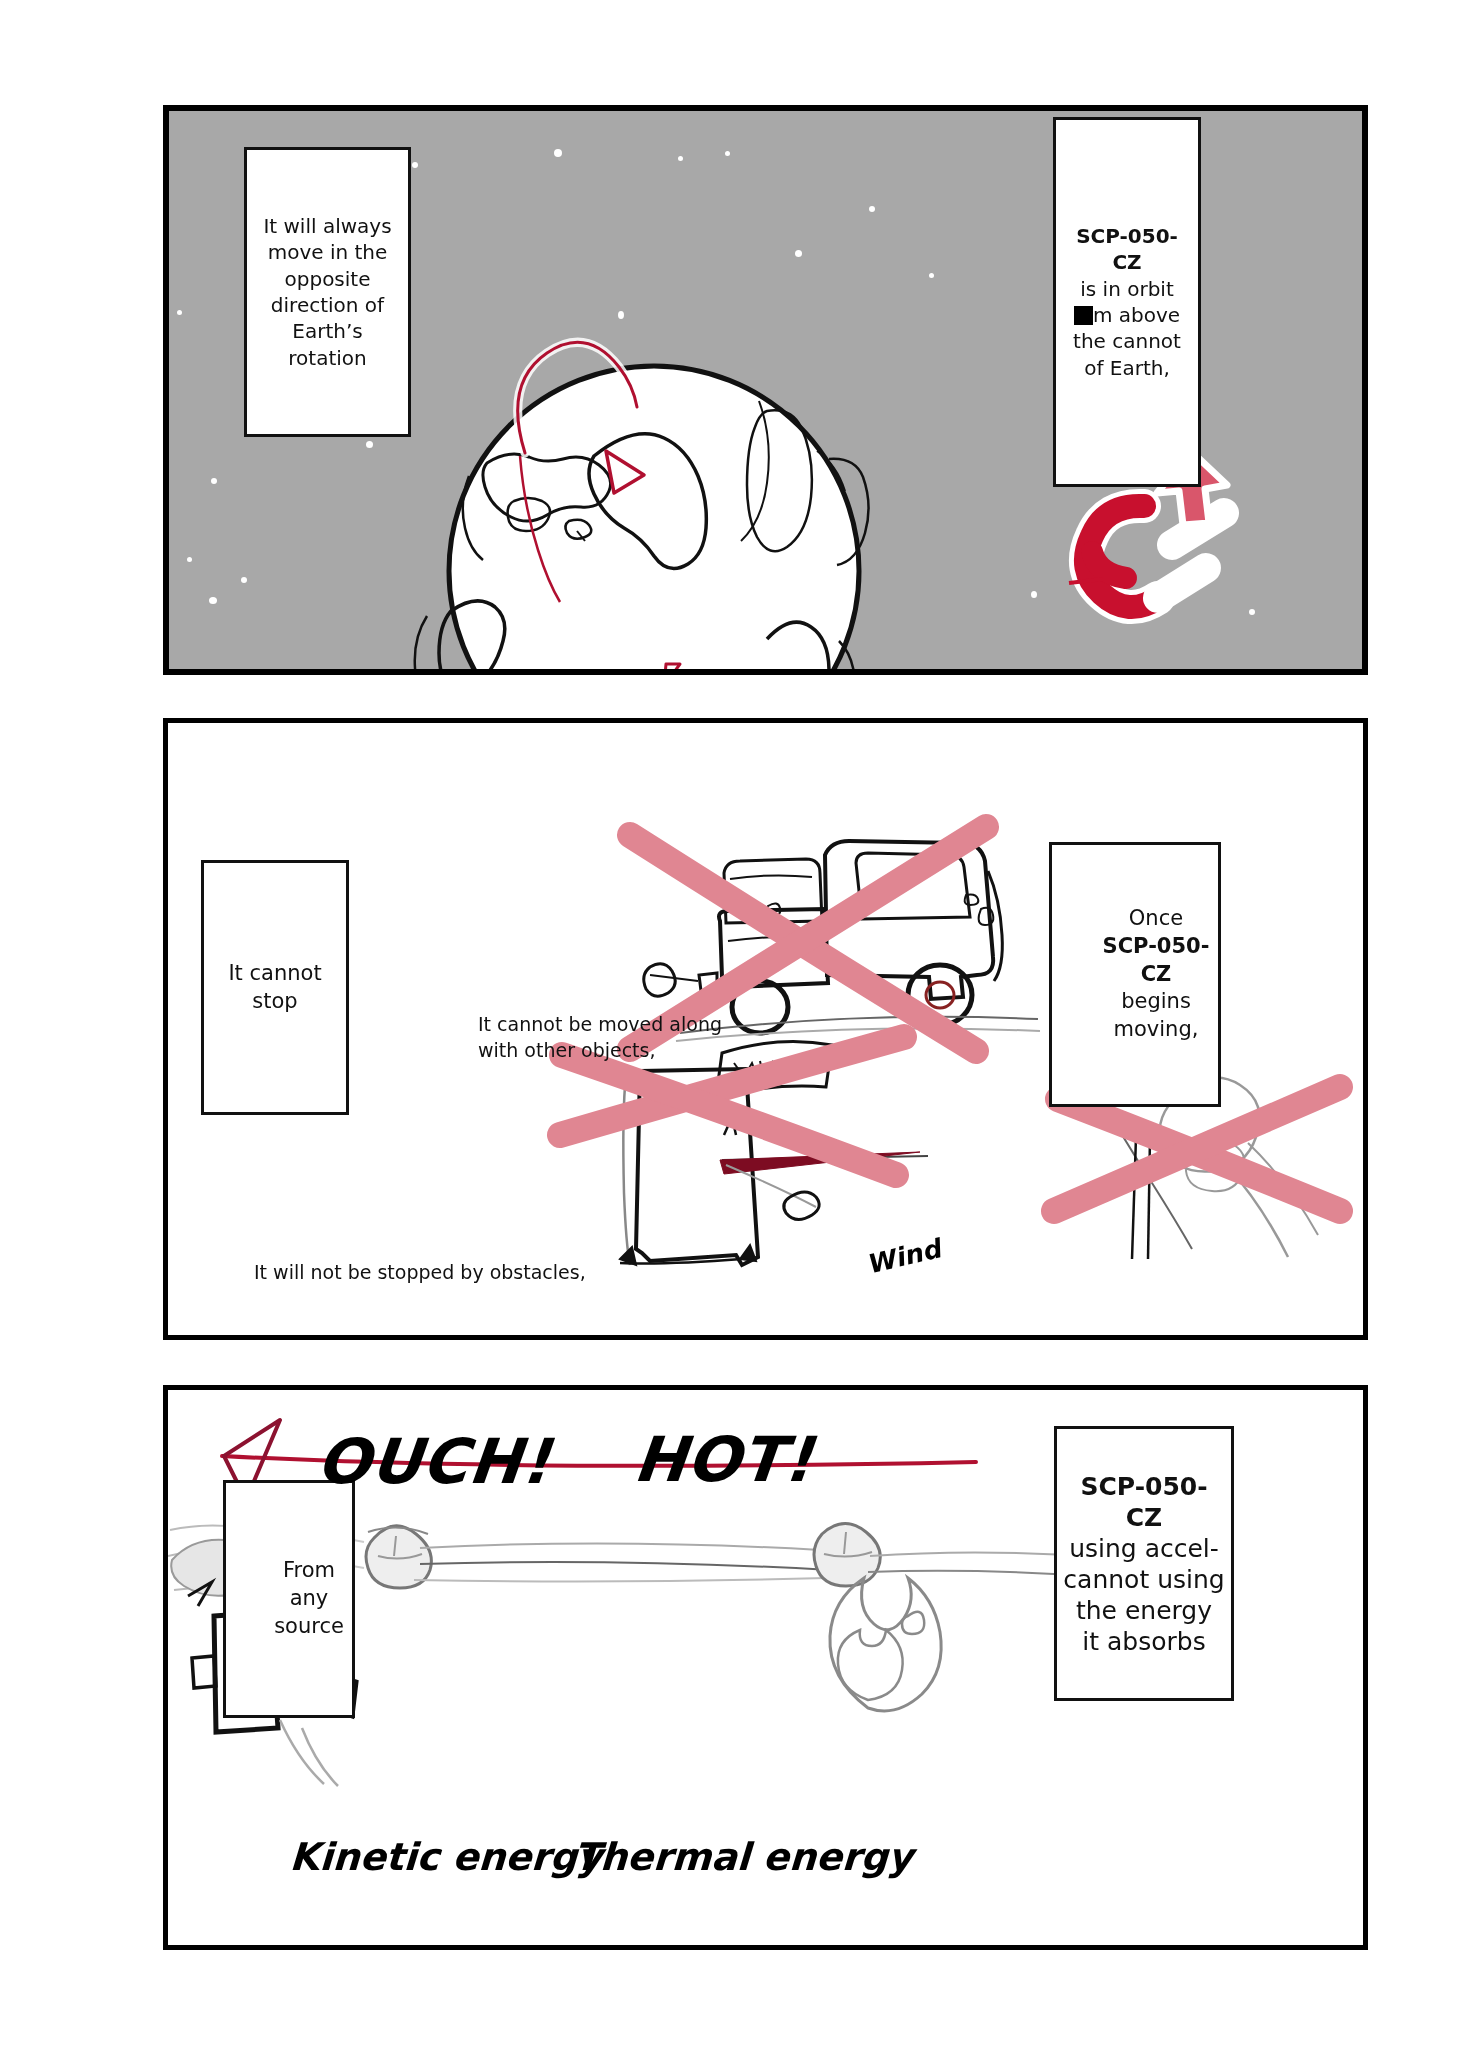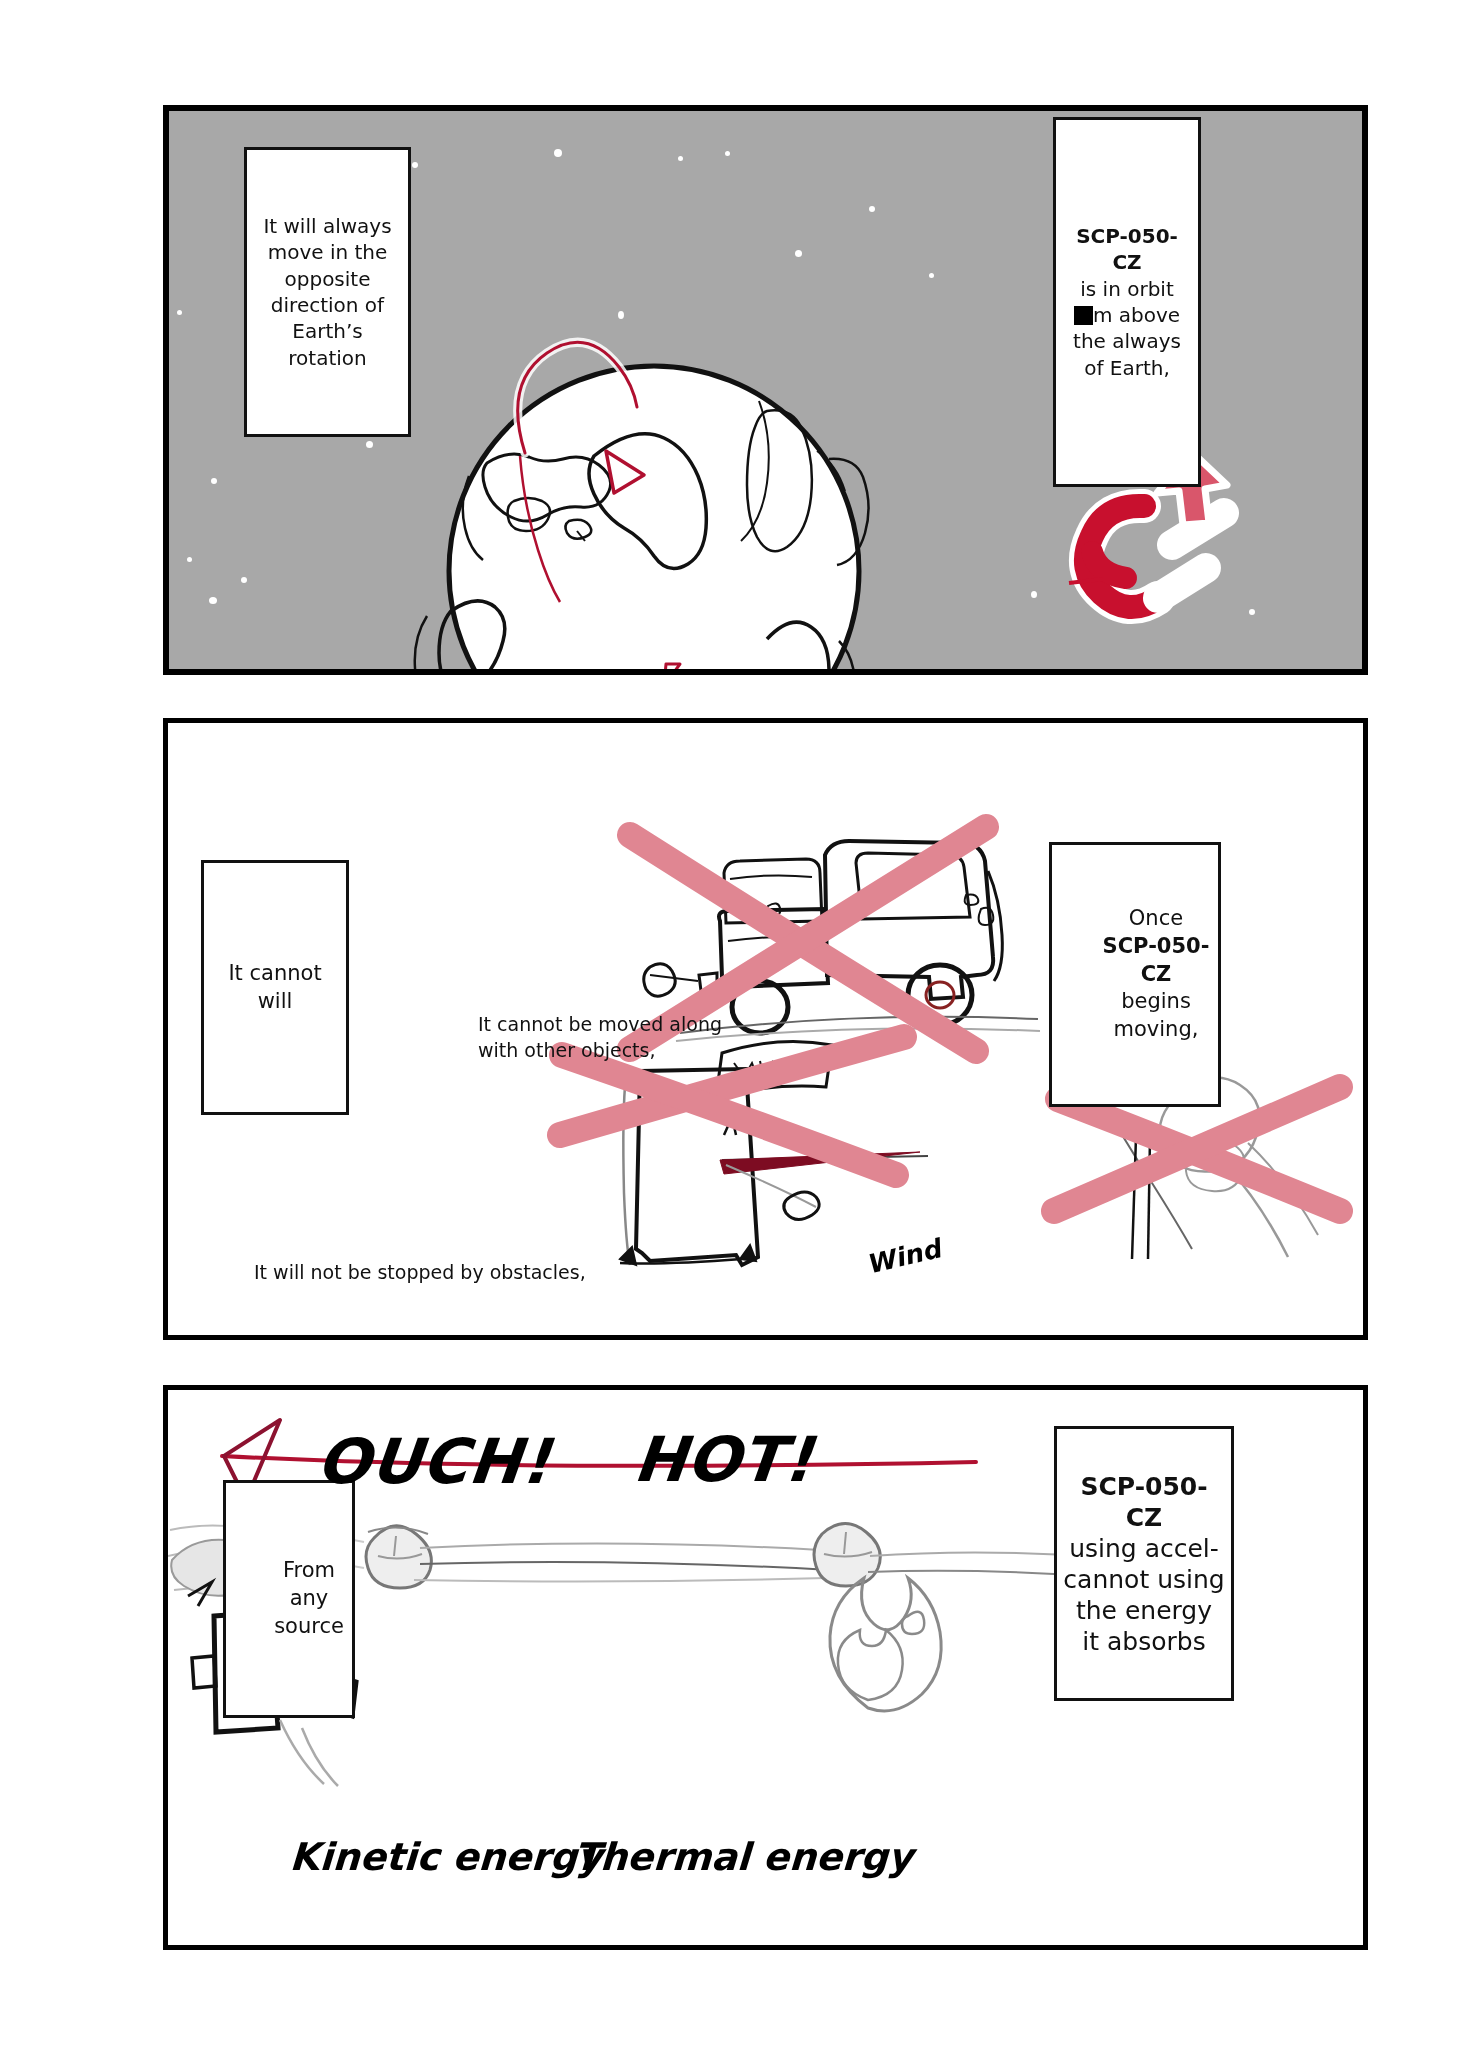--- a/index.html
+++ b/index.html
@@ -121,21 +121,21 @@
 
   <div class="textbox" id="tb-opposite">
     <div class="tb-inner">It will always move in the opposite direction of Earth’s rotation</div>
   </div>
 
   <div class="textbox" id="tb-orbit">
     <div class="tb-inner">
       <span class="tb-bold">SCP-050-CZ</span><br>
       <span>is in orbit</span><br>
       <span class="redact"></span><span>m above</span><br>
-      <span>the always</span><br>
+      <span>the cannot</span><br>
       <span>of Earth,</span>
     </div>
   </div>
 </div>
 
 <div class="panel" id="panel-2">
   <svg class="svg-layer" viewBox="0 0 1195 612" preserveAspectRatio="none">
 
     <g>
       <path d="M556 150 q2 -12 16 -12 l66 -2 q14 0 14 14 l2 48 l-96 2 Z" fill="none" stroke="#111111" stroke-width="3"></path>
@@ -195,21 +195,21 @@
       <path d="M1060 444 q34 38 60 90" fill="none" stroke="#999999" stroke-width="2.5"></path>
       <path d="M1080 420 q40 38 70 92" fill="none" stroke="#999999" stroke-width="2"></path>
     </g>
     <g>
       <path d="M890 376 q146 56 282 112" stroke="#e08692" stroke-width="26" stroke-linecap="round" fill="none"></path>
       <path d="M1172 364 q-144 62 -286 124" stroke="#e08692" stroke-width="26" stroke-linecap="round" fill="none"></path>
     </g>
   </svg>
 
   <div class="textbox" id="tb-cannot-stop">
-    <div class="tb-inner">It cannot will</div>
+    <div class="tb-inner">It cannot stop</div>
   </div>
 
   <div class="textbox" id="tb-once-begins">
     <div class="tb-inner">
       <span>Once</span><br>
       <span class="tb-bold">SCP-050-CZ</span><br>
       <span>begins</span><br>
       <span>moving,</span>
     </div>
   </div>

